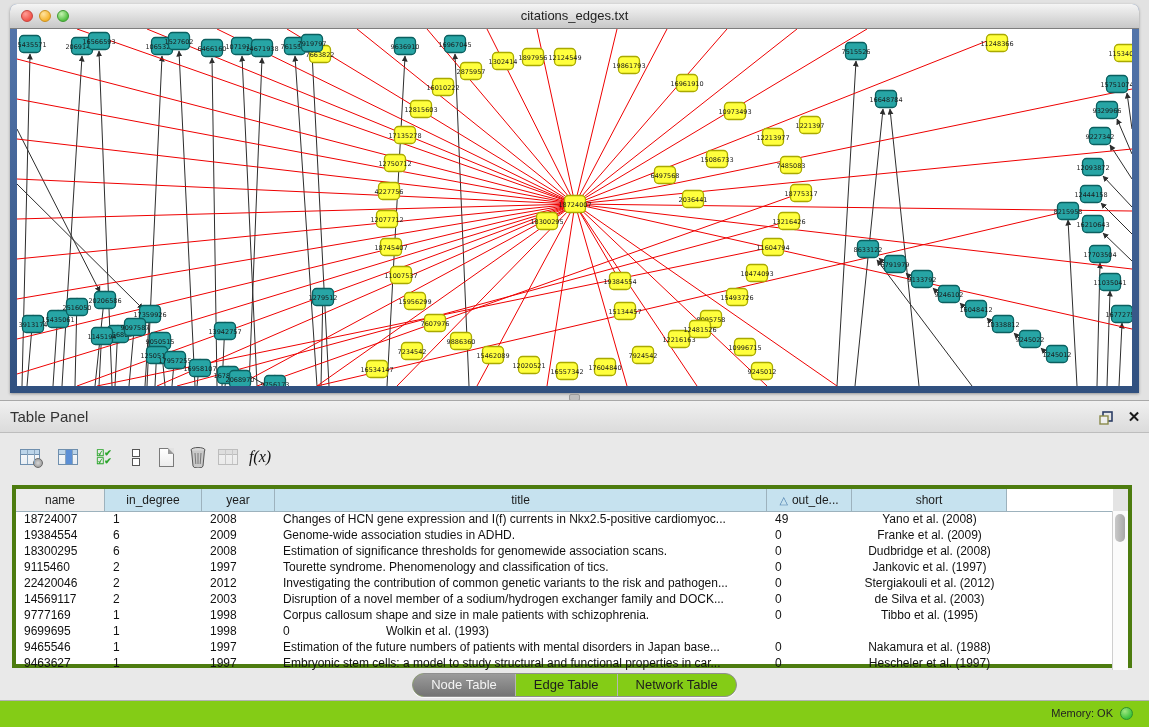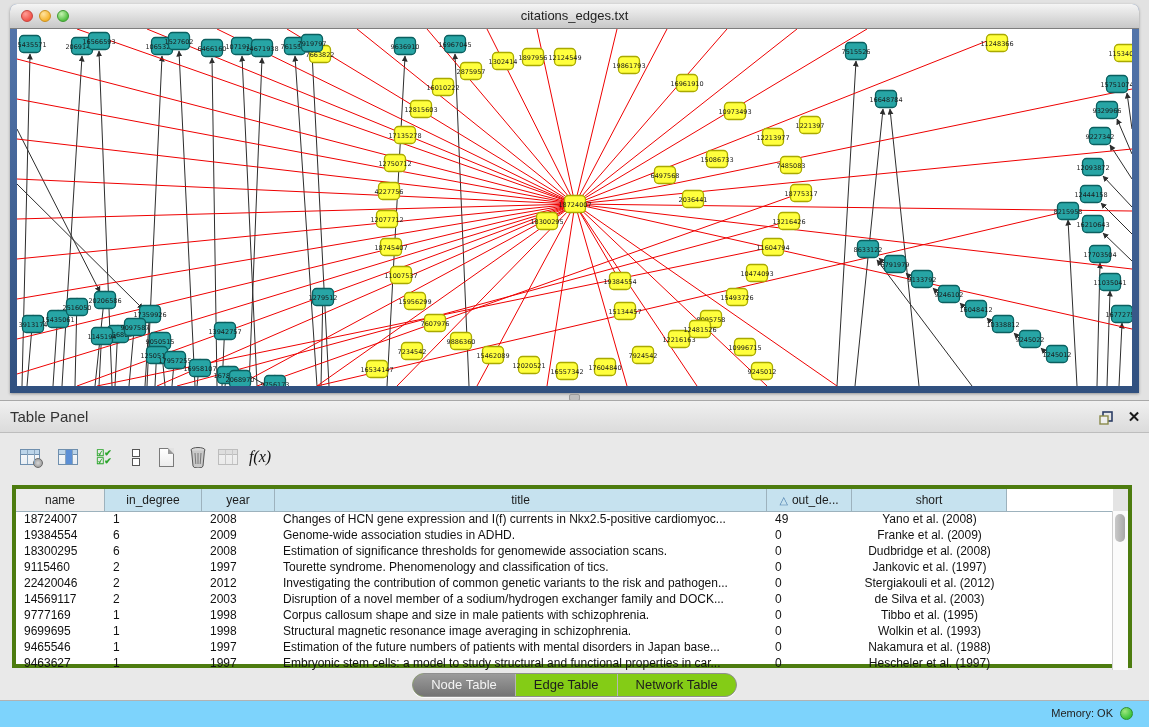--- a/index.html
+++ b/index.html
@@ -53,21 +53,21 @@
   .td.c5{text-align:center;padding:0;}
   .vscroll{position:absolute;right:0;top:22px;width:16px;height:159px;background:#fbfbfb;border-left:1px solid #cfcfcf;box-sizing:border-box;}
   .vthumb{position:absolute;left:2px;top:3px;width:10px;height:28px;background:linear-gradient(90deg,#c9c9c9,#a8a8a8);border-radius:6px;}
 
   .tabbar{position:absolute;left:0;top:673px;width:1149px;display:flex;justify-content:center;}
   .seg{display:flex;border:1px solid #8f8f8f;border-radius:12px;overflow:hidden;background:#84cc16;height:22px;box-shadow:0 1px 0 rgba(255,255,255,.7);}
   .seg .tab{padding:0 18px;line-height:22px;font-size:13px;color:#1d1d1d;border-right:1px solid #b5b5b5;}
   .seg .tab:last-child{border-right:none;}
   .seg .tab.sel{background:linear-gradient(#9b9b9b,#747474);color:#f4f4f4;}
 
-  .statusbar{position:absolute;left:0;top:700px;width:1149px;height:27px;background:#7dd3fc;border-top:1px solid #b2b2b2;box-sizing:border-box;}
+  .statusbar{position:absolute;left:0;top:700px;width:1149px;height:27px;background:#84cc16;border-top:1px solid #b2b2b2;box-sizing:border-box;}
   .mem-label{position:absolute;right:36px;top:6px;font-size:11px;color:#222;}
   .mem-dot{position:absolute;right:16px;top:6px;width:13px;height:13px;border-radius:50%;
            background:radial-gradient(circle at 35% 30%,#9fe77f,#3cc23c 70%);border:1px solid #2e8f2e;box-sizing:border-box;}
 
   
   .mini-table{width:20px;height:16px;border:1px solid #6f8fae;background:linear-gradient(#fdfdfd,#e9eef3);position:relative;box-sizing:border-box;}
   .mini-table:before{content:"";position:absolute;left:0;top:0;right:0;height:4px;background:#bcd5ea;border-bottom:1px solid #6f8fae;}
   .mini-table:after{content:"";position:absolute;left:6px;top:0;bottom:0;width:1px;background:#8aa6bf;box-shadow:7px 0 0 #8aa6bf;}
   .gear-dot{position:absolute;right:-4px;bottom:-4px;width:10px;height:10px;border-radius:50%;background:radial-gradient(#d7d7d7,#8e8e8e);border:1px solid #6b6b6b;box-sizing:border-box;}
   .col-hl{position:absolute;left:7px;top:0;bottom:0;width:6px;background:#5b8fd6;}
@@ -540,21 +540,20 @@
           <div class="td c2">1998</div>
           <div class="td c3">Corpus callosum shape and size in male patients with schizophrenia.</div>
           <div class="td c4">0</div>
           <div class="td c5">Tibbo et al. (1995)</div>
           <div class="td c6">5.3E-5</div>
         </div>
         <div class="tr">
           <div class="td c0">9699695</div>
           <div class="td c1">1</div>
           <div class="td c2">1998</div>
-          <div class="td c3">Structural magnetic resonance image averaging in schizophrenia.</div>
           <div class="td c4">0</div>
           <div class="td c5">Wolkin et al. (1993)</div>
           <div class="td c6">5.3E-5</div>
         </div>
         <div class="tr">
           <div class="td c0">9465546</div>
           <div class="td c1">1</div>
           <div class="td c2">1997</div>
           <div class="td c3">Estimation of the future numbers of patients with mental disorders in Japan base...</div>
           <div class="td c4">0</div>

